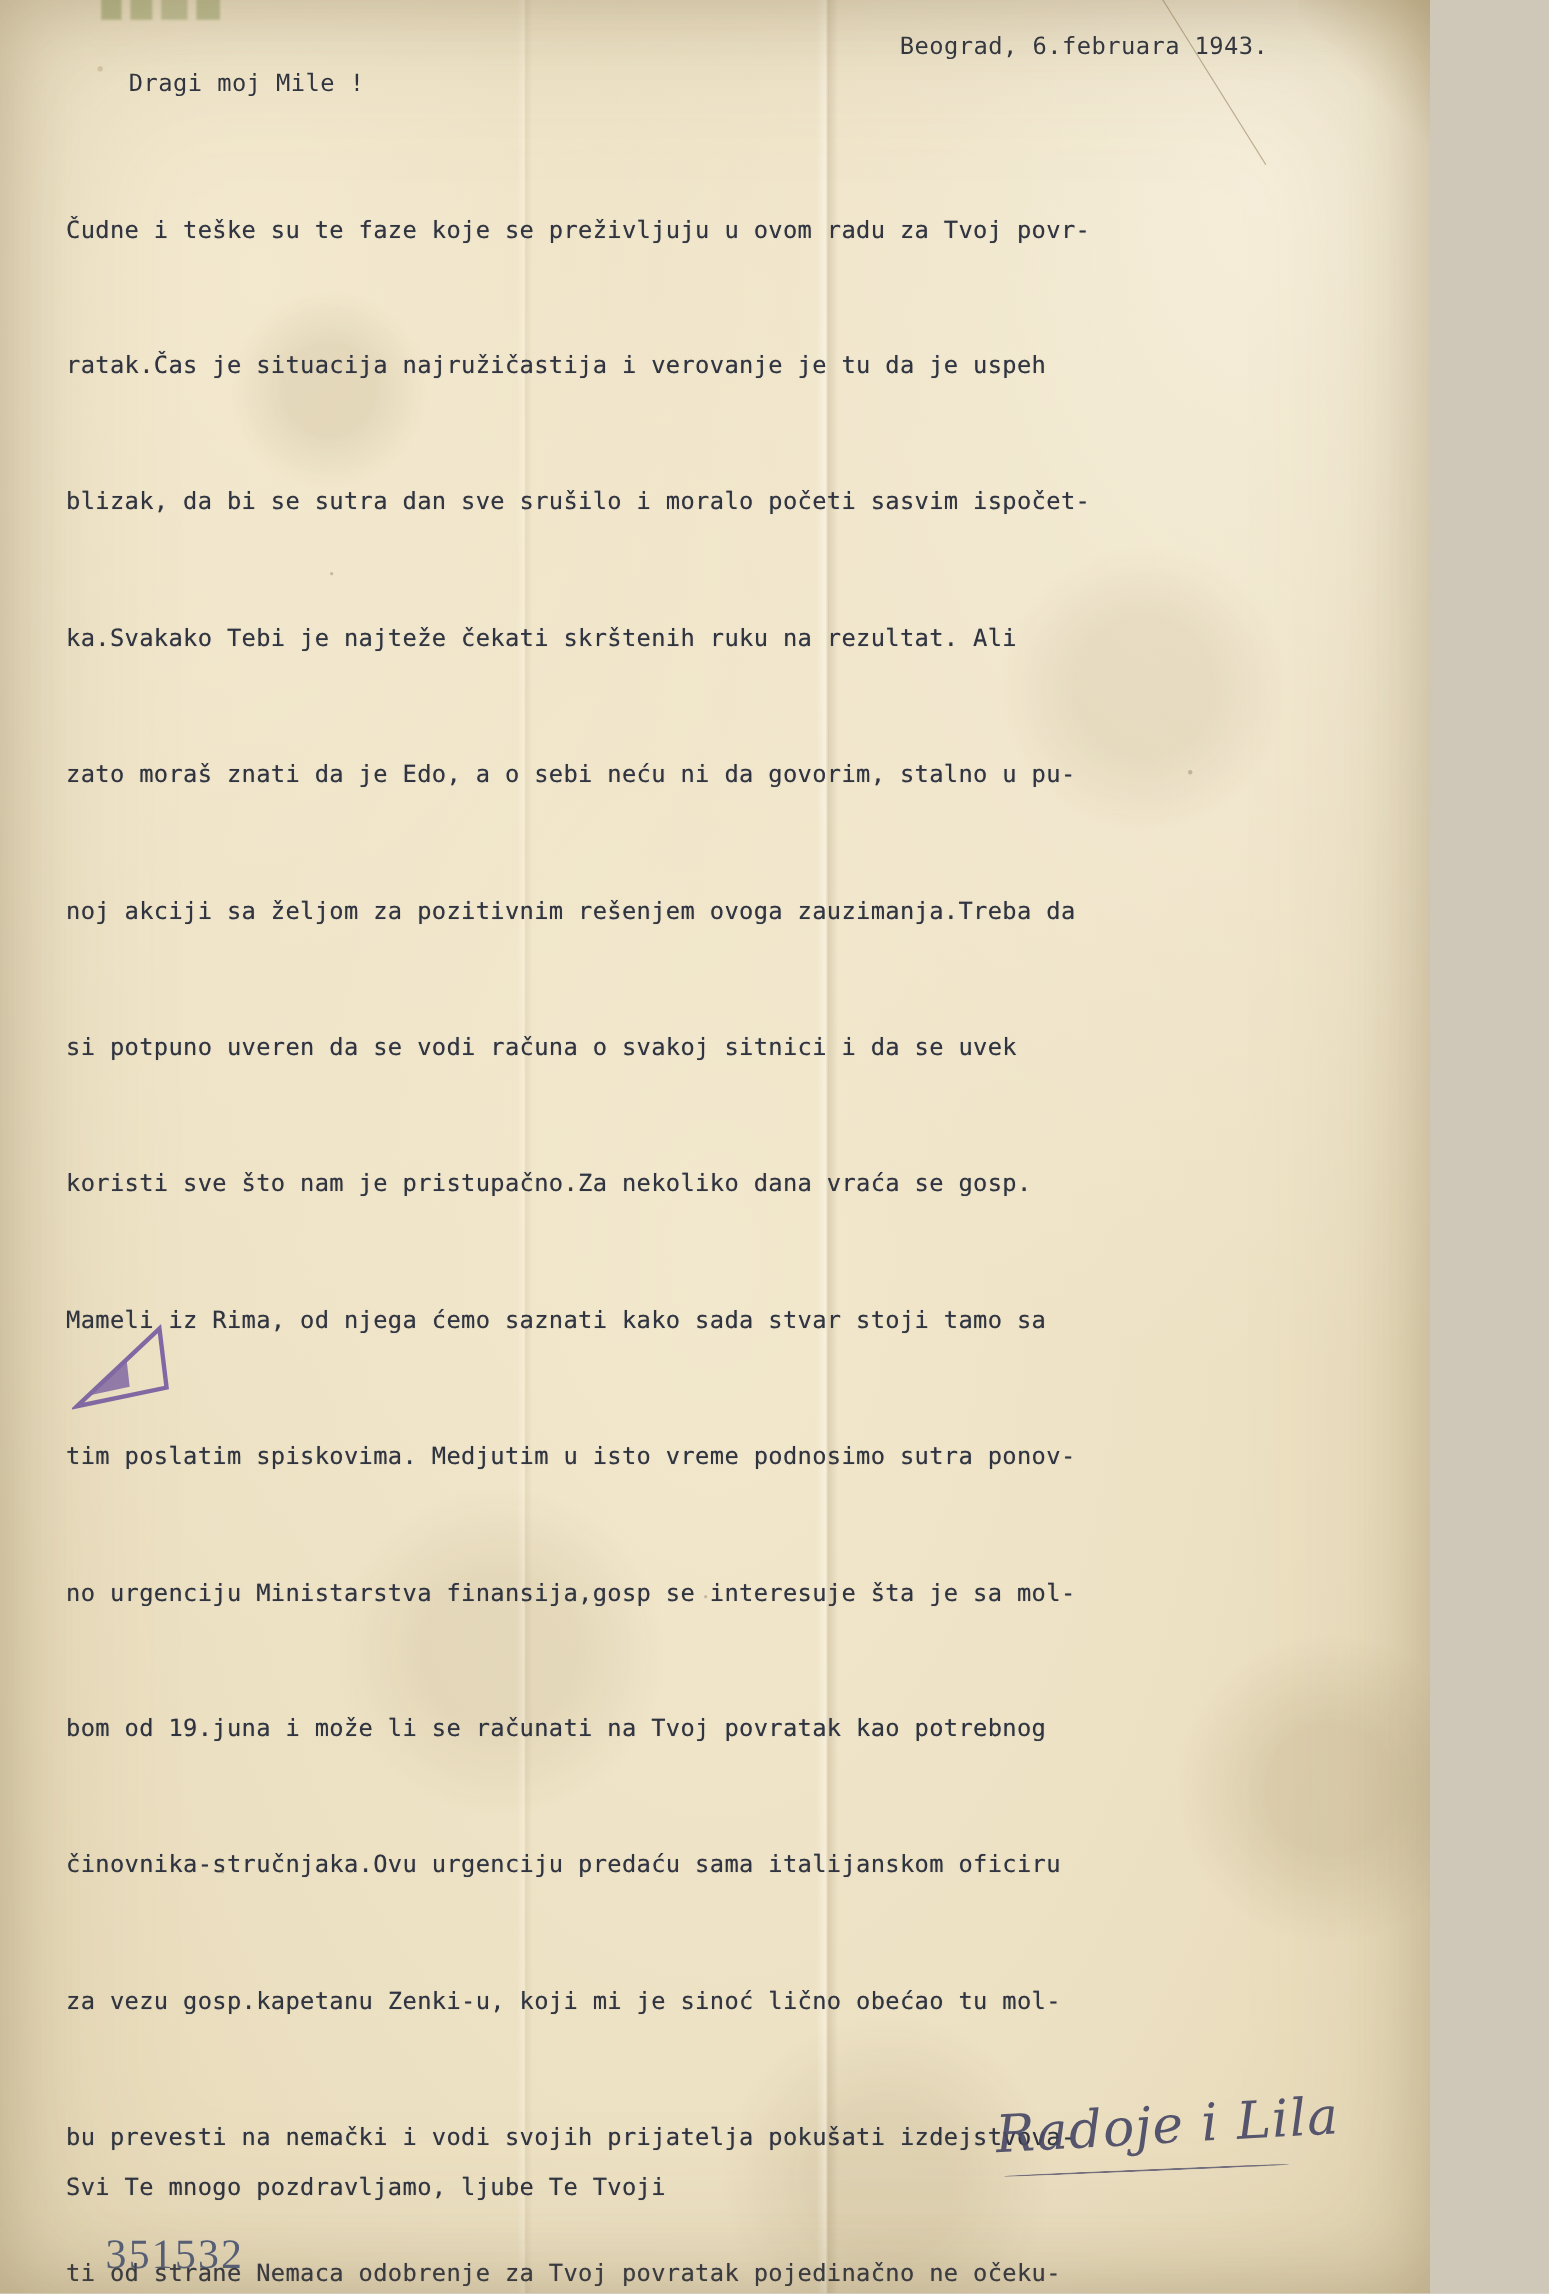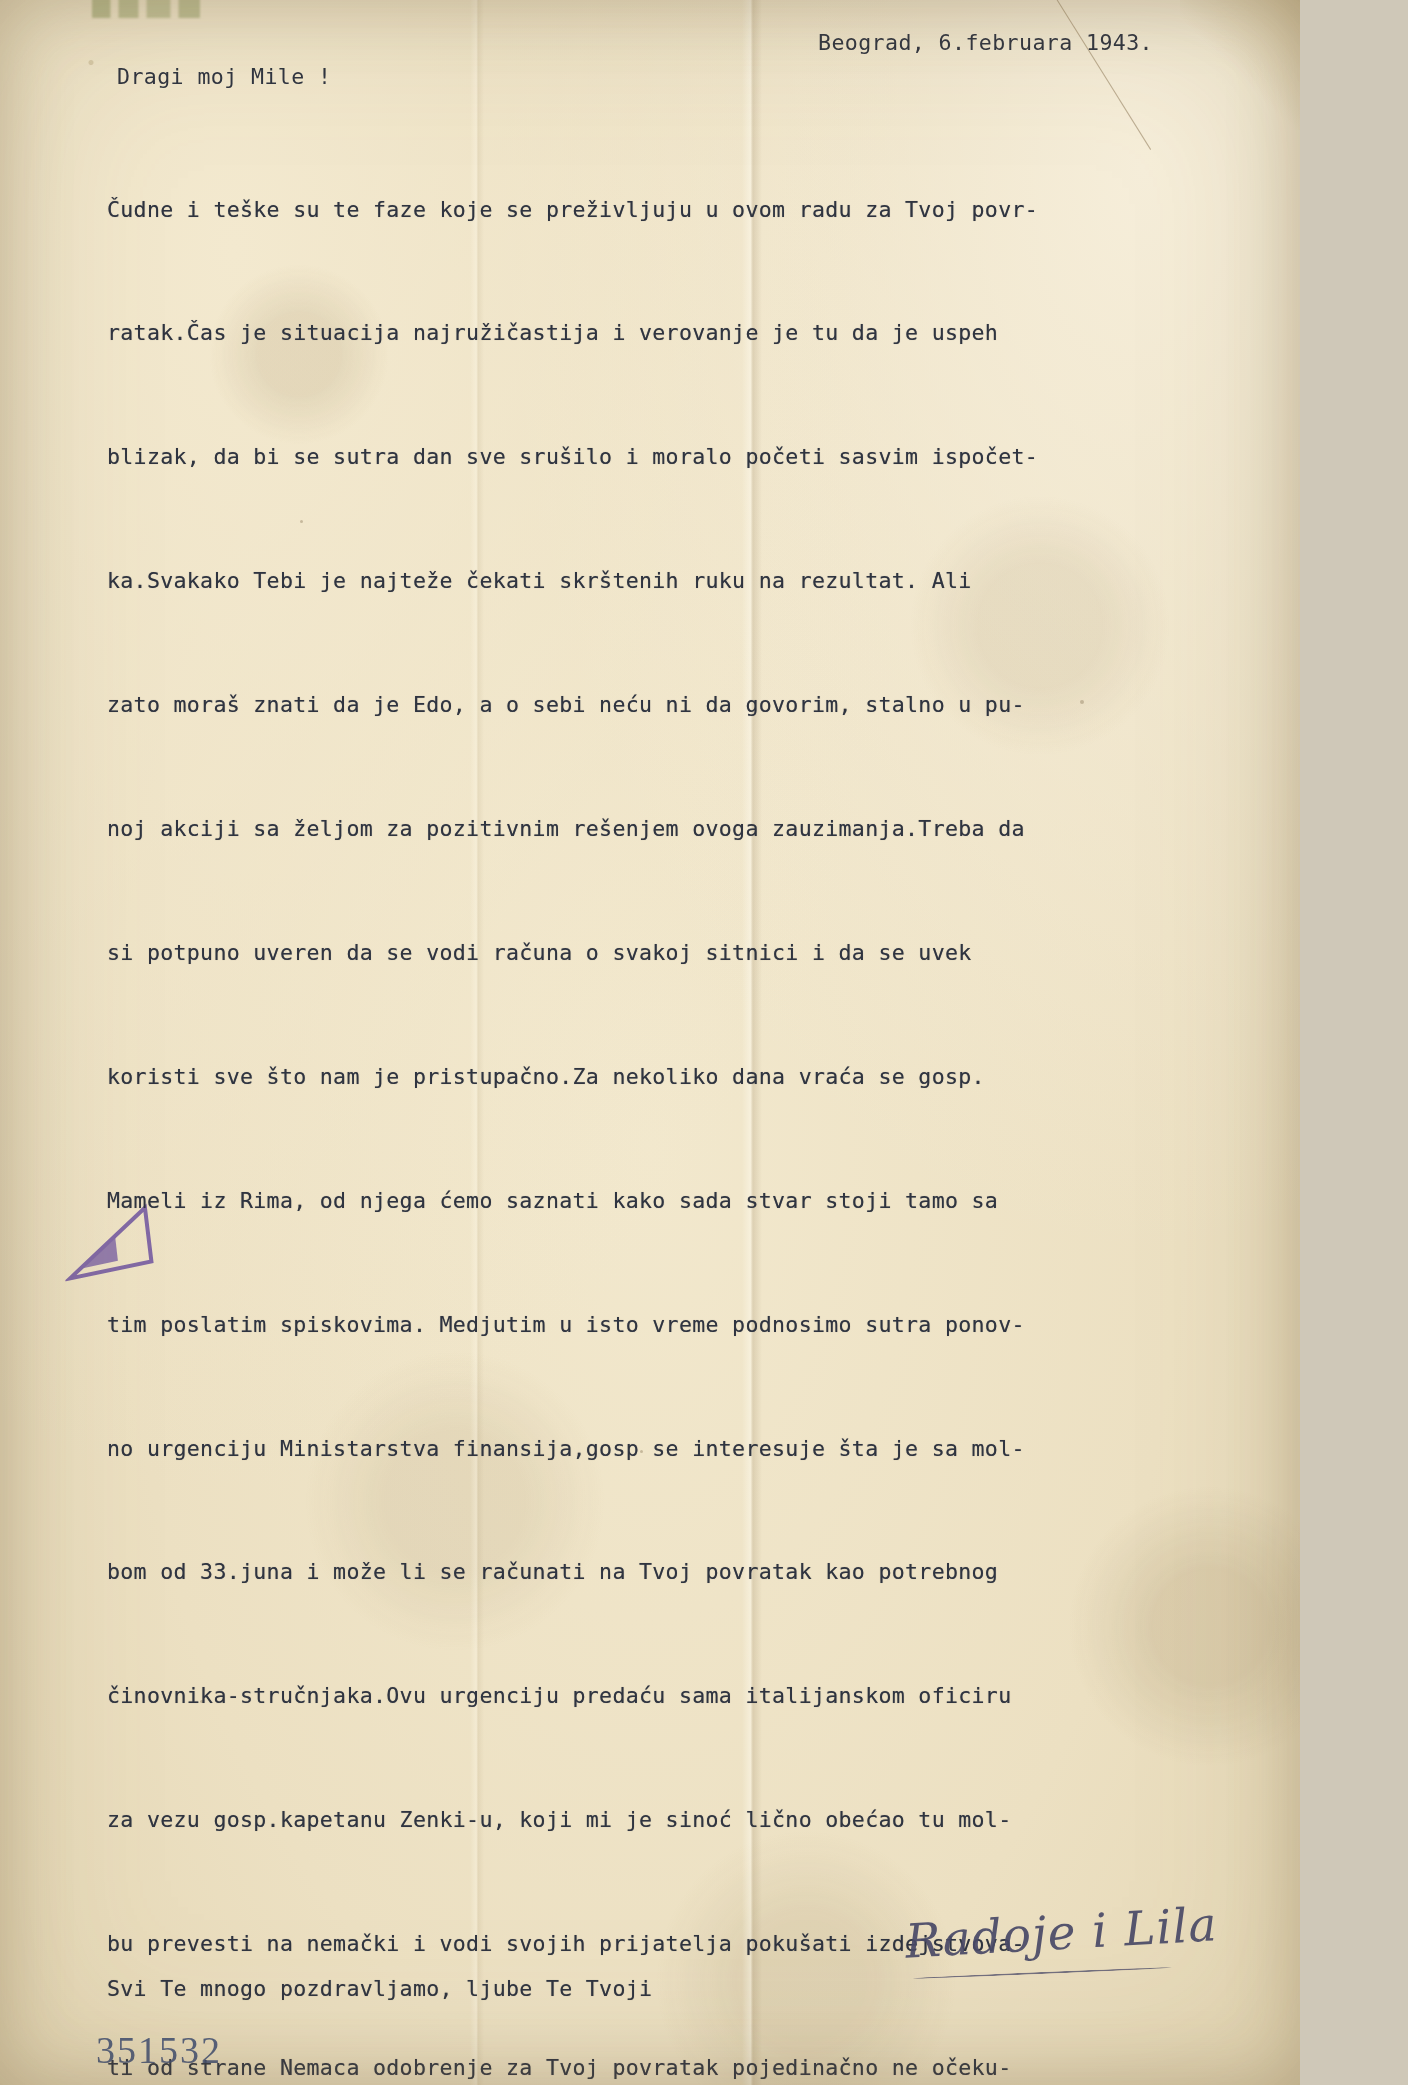--- a/index.html
+++ b/index.html
@@ -122,21 +122,21 @@
     left: 0; top: 0;
     width: 1408px;
     color: #2f3440;
     font-size: 21.6px;
     letter-spacing: 0.3px;
     line-height: 41.3px;
     white-space: pre;
   }
   .typed .ln {
     position: relative;
-    padding-left: 107px;
+    padding-left: 60px;
     text-shadow: 0 0 0.7px rgba(40,45,60,0.5);
   }
   .dateline {
     position: absolute;
     left: 818px;
     top: 30px;
     font-size: 21.6px;
     letter-spacing: .4px;
     color: #2f3440;
     white-space: pre;
@@ -233,21 +233,21 @@
     <div class="ln">ratak.Čas je situacija najružičastija i verovanje je tu da je uspeh</div>
     <div class="ln">blizak, da bi se sutra dan sve srušilo i moralo početi sasvim ispočet-</div>
     <div class="ln">ka.Svakako Tebi je najteže čekati skrštenih ruku na rezultat. Ali</div>
     <div class="ln">zato moraš znati da je Edo, a o sebi neću ni da govorim, stalno u pu-</div>
     <div class="ln">noj akciji sa željom za pozitivnim rešenjem ovoga zauzimanja.Treba da</div>
     <div class="ln">si potpuno uveren da se vodi računa o svakoj sitnici i da se uvek</div>
     <div class="ln">koristi sve što nam je pristupačno.Za nekoliko dana vraća se gosp.</div>
     <div class="ln">Mameli iz Rima, od njega ćemo saznati kako sada stvar stoji tamo sa</div>
     <div class="ln">tim poslatim spiskovima. Medjutim u isto vreme podnosimo sutra ponov-</div>
     <div class="ln">no urgenciju Ministarstva finansija,gosp se interesuje šta je sa mol-</div>
-    <div class="ln">bom od 33.juna i može li se računati na Tvoj povratak kao potrebnog</div>
+    <div class="ln">bom od 19.juna i može li se računati na Tvoj povratak kao potrebnog</div>
     <div class="ln">činovnika-stručnjaka.Ovu urgenciju predaću sama italijanskom oficiru</div>
     <div class="ln">za vezu gosp.kapetanu Zenki-u, koji mi je sinoć lično obećao tu mol-</div>
     <div class="ln">bu prevesti na nemački i vodi svojih prijatelja pokušati izdejstvova-</div>
     <div class="ln">ti od strane Nemaca odobrenje za Tvoj povratak pojedinačno ne očeku-</div>
     
     
     
     
     
     

